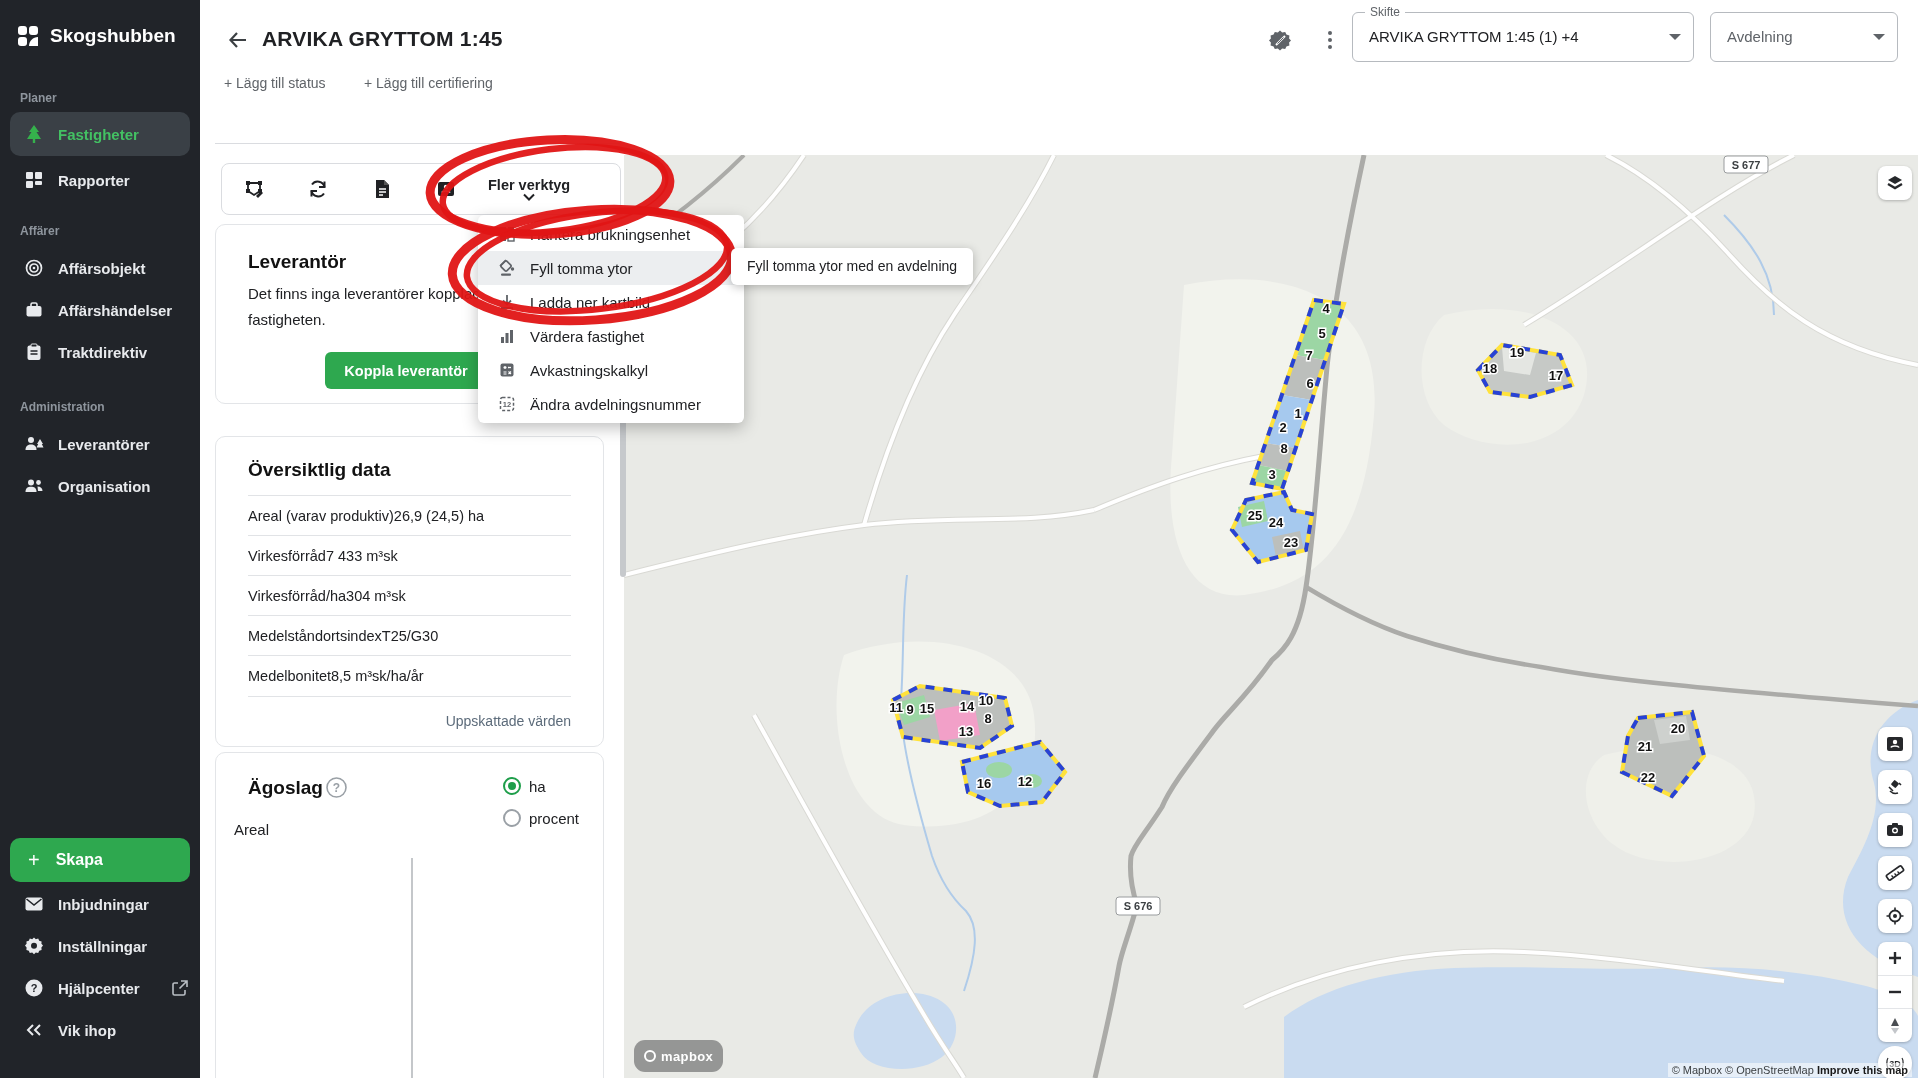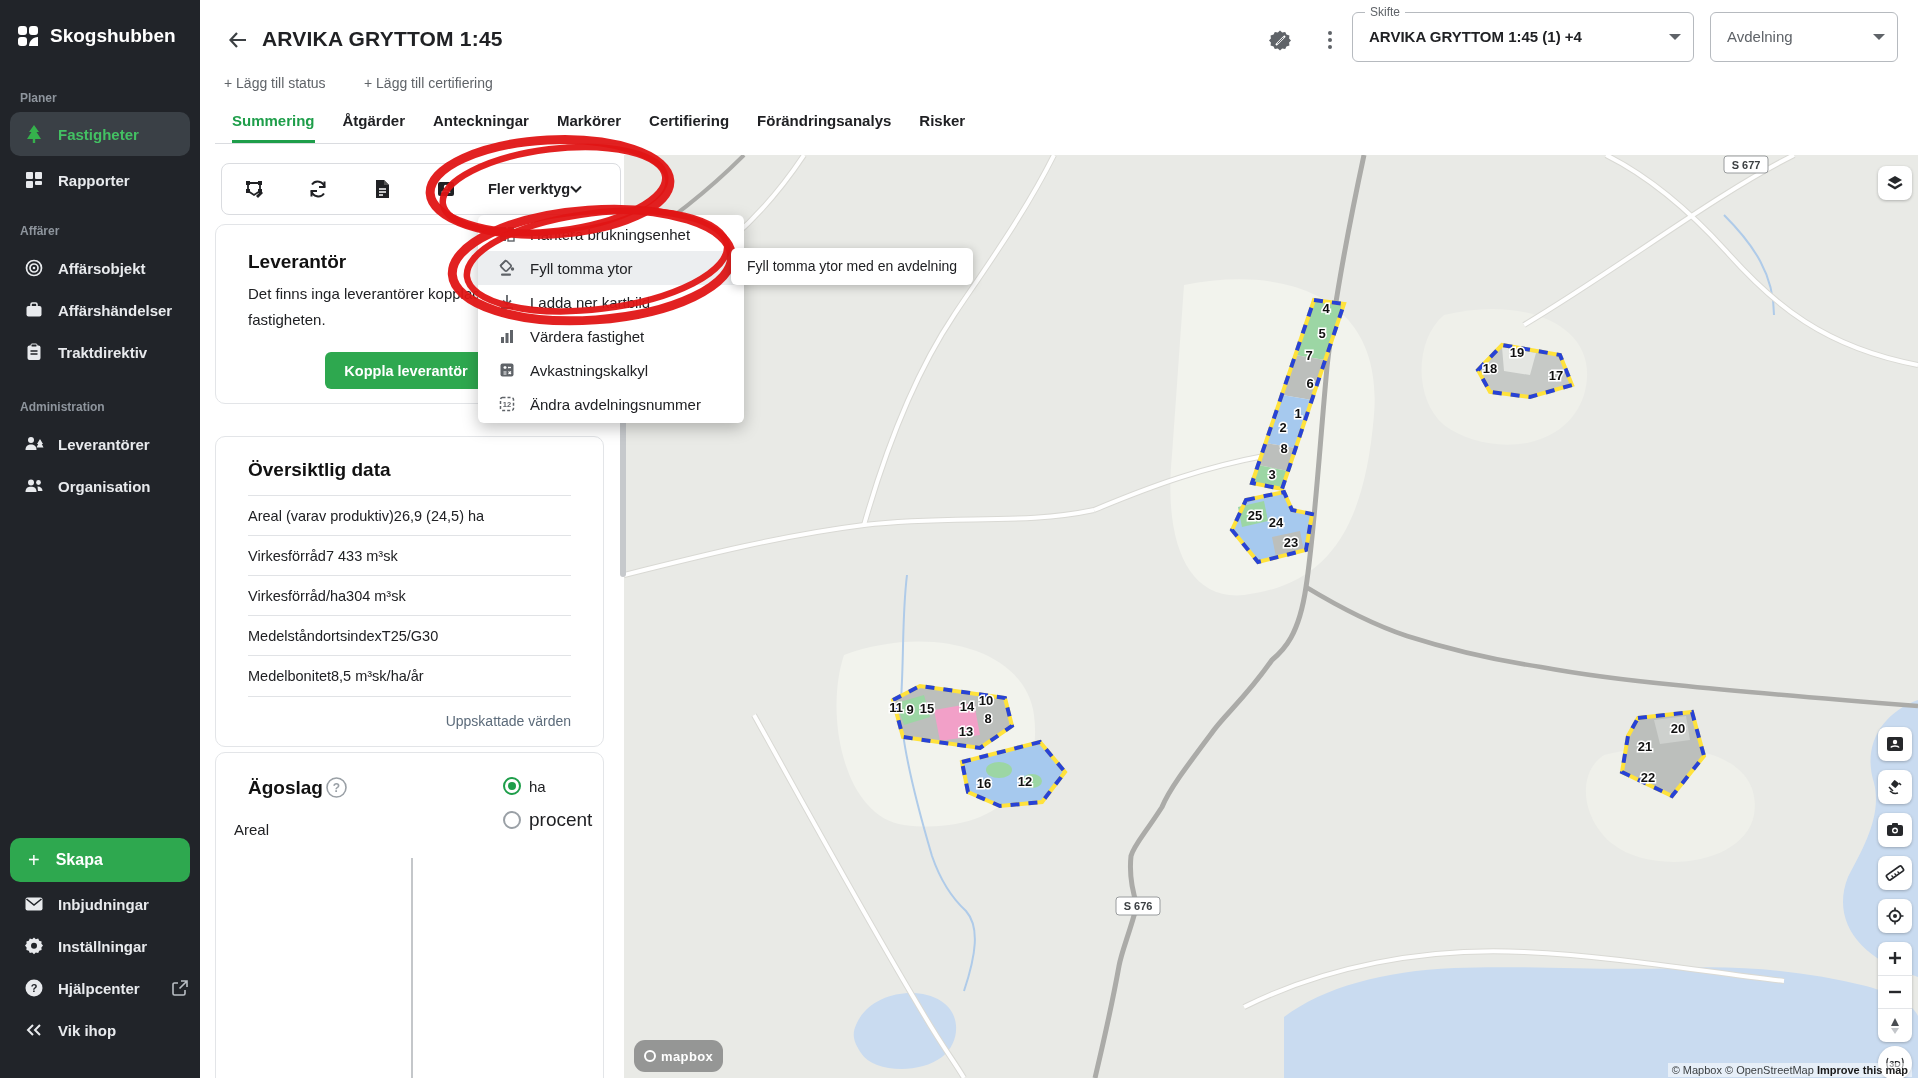--- a/index.html
+++ b/index.html
@@ -22,37 +22,37 @@
   #skapa .plus{font-size:20px;font-weight:500;line-height:1;}
   .ext-ic{position:absolute;left:162px;}
 
   
   .title{position:absolute;left:262px;top:27px;font-size:21px;font-weight:700;letter-spacing:.2px;}
   .addlink{position:absolute;top:75px;font-size:14px;color:#5F6368;font-weight:500;cursor:pointer;}
   .hicon{position:absolute;color:#5F6368;cursor:pointer;}
   .selectbox{position:absolute;top:12px;height:50px;border:1px solid #B6BABF;border-radius:6px;background:#fff;
              box-sizing:border-box;cursor:pointer;}
   .selectbox .flabel{position:absolute;left:12px;top:-8px;background:#fff;padding:0 5px;font-size:12px;color:#5F6368;}
-  .selectbox .val{position:absolute;left:16px;top:0;height:48px;line-height:48px;font-size:15px;font-weight:700;color:#202124;white-space:nowrap;}
+  .selectbox .val{position:absolute;left:16px;top:0;height:48px;line-height:48px;font-size:15px;font-weight:400;color:#202124;white-space:nowrap;}
   .selectbox .ph{color:#5F6368;font-weight:400;}
   .chev{position:absolute;right:12px;top:21px;width:0;height:0;border-left:6px solid transparent;
         border-right:6px solid transparent;border-top:6px solid #5F6368;}
 
   
   #tabs{position:absolute;left:232px;top:112px;display:flex;gap:28px;z-index:4;}
   .tab{font-size:15px;font-weight:700;color:#202124;padding-bottom:11px;cursor:pointer;}
   .tab.active{color:#1E9E4A;border-bottom:3px solid #1E9E4A;}
   #tabline{position:absolute;left:215px;top:143px;width:405px;height:1px;background:#DADCE0;}
 
   
   #toolbar{position:absolute;left:221px;top:163px;width:400px;height:52px;background:#fff;border:1px solid #DADCE0;
            border-radius:8px;box-sizing:border-box;z-index:6;display:flex;align-items:center;}
   .tbtn{width:64px;height:50px;display:flex;align-items:center;justify-content:center;color:#202124;cursor:pointer;}
   #more-tools{display:flex;align-items:center;gap:0;font-size:14.5px;font-weight:700;color:#202124;
-              padding:0 10px;cursor:pointer;}
+              padding:0 10px;cursor:pointer;flex-direction:column;}
 
   
   .card{position:absolute;left:215px;width:389px;background:#fff;border:1px solid #E3E5E8;border-radius:10px;
         box-sizing:border-box;z-index:3;}
   .card h3{margin:0;font-size:19px;font-weight:700;color:#111;}
   .trow{position:absolute;left:32px;right:32px;height:40px;border-top:1px solid #E1E3E6;display:flex;
         align-items:center;font-size:14.5px;}
   .trow .tl{color:#202124;}
   .trow .tv{color:#202124;}
   #koppla{position:absolute;left:109px;top:127px;width:162px;height:37px;background:#2EA84F;border:none;
@@ -487,29 +487,20 @@
   <div class="selectbox" style="left:1352px;width:342px">
     <span class="flabel">Skifte</span>
     <span class="val">ARVIKA GRYTTOM 1:45 (1) +4</span>
     <span class="chev"></span>
   </div>
   <div class="selectbox" style="left:1710px;width:188px">
     <span class="val ph">Avdelning</span>
     <span class="chev"></span>
   </div>
 
-  <nav id="tabs">
-    <span class="tab active">Summering</span>
-    <span class="tab">Åtgärder</span>
-    <span class="tab">Anteckningar</span>
-    <span class="tab">Markörer</span>
-    <span class="tab">Certifiering</span>
-    <span class="tab">Förändringsanalys</span>
-    <span class="tab">Risker</span>
-  </nav>
   <div id="tabline"></div>
 
   <div id="toolbar">
     <span class="tbtn">
       <svg width="20" height="20" viewBox="0 0 20 20">
           <path d="M4 4 L16 4 L16 12 L10 16 L4 12 Z" fill="none" stroke="#202124" stroke-width="1.8"></path>
           <rect x="2" y="2" width="4" height="4" fill="#202124"></rect>
           <rect x="14" y="2" width="4" height="4" fill="#202124"></rect>
           <rect x="14" y="10" width="4" height="4" fill="#202124"></rect>
           <rect x="2" y="10" width="4" height="4" fill="#202124"></rect>
@@ -581,21 +572,21 @@
     <span style="position:absolute;left:110px;top:24px">
       <svg width="21" height="21" viewBox="0 0 21 21">
           <circle cx="10.5" cy="10.5" r="9.5" fill="none" stroke="#9AA0A6" stroke-width="1.6"></circle>
           <text x="10.5" y="15" text-anchor="middle" font-size="12" font-weight="700" fill="#9AA0A6" font-family="Liberation Sans,sans-serif">?</text>
         </svg>
     </span>
     <label style="position:absolute;left:287px;top:24px;display:flex;align-items:center;gap:8px;font-size:15px">
       <span class="radio sel"></span>
       <span>ha</span>
     </label>
-    <label style="position:absolute;left:287px;top:56px;display:flex;align-items:center;gap:8px;font-size:19px">
+    <label style="position:absolute;left:287px;top:56px;display:flex;align-items:center;gap:8px;font-size:15px">
       <span class="radio"></span>
       <span>procent</span>
     </label>
     <span style="position:absolute;left:18px;top:68px;font-size:15px">Areal</span>
   </section>
   <div id="baseline"></div>
 
   <span class="clabel" style="top:865px">Skogsmark - Produktiv</span>
   <div class="bar" style="top:862px;width:113px;height:22px;background:#3CB857"></div>
   <span class="cval" style="left:533px;top:865px">24,5</span>

